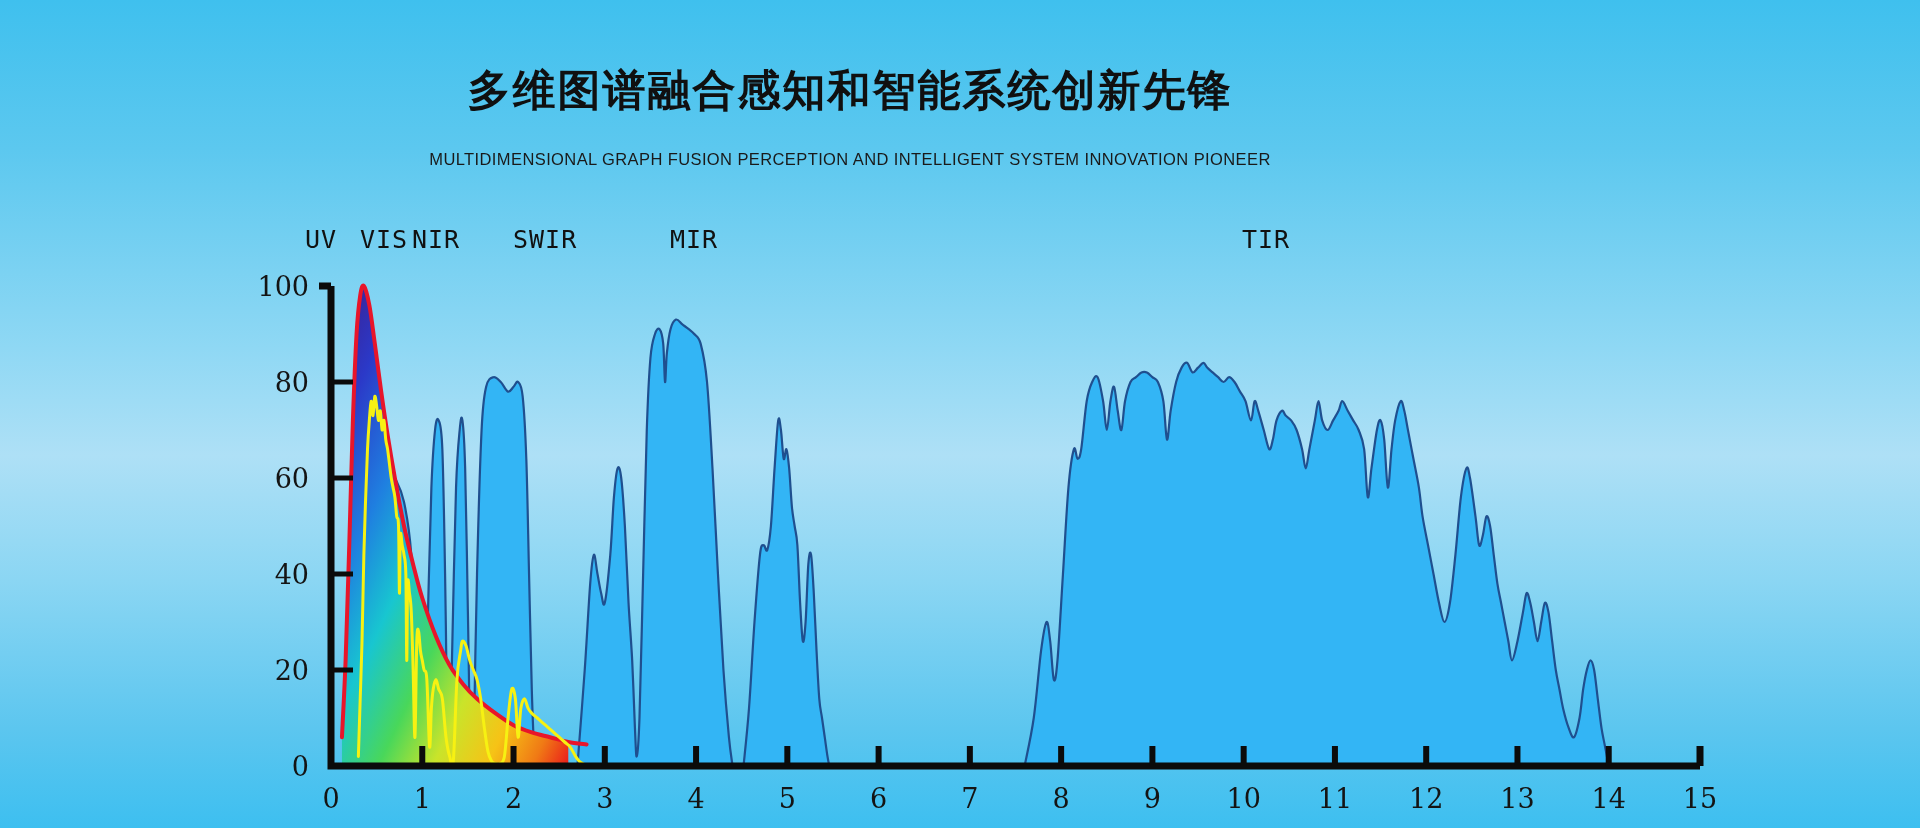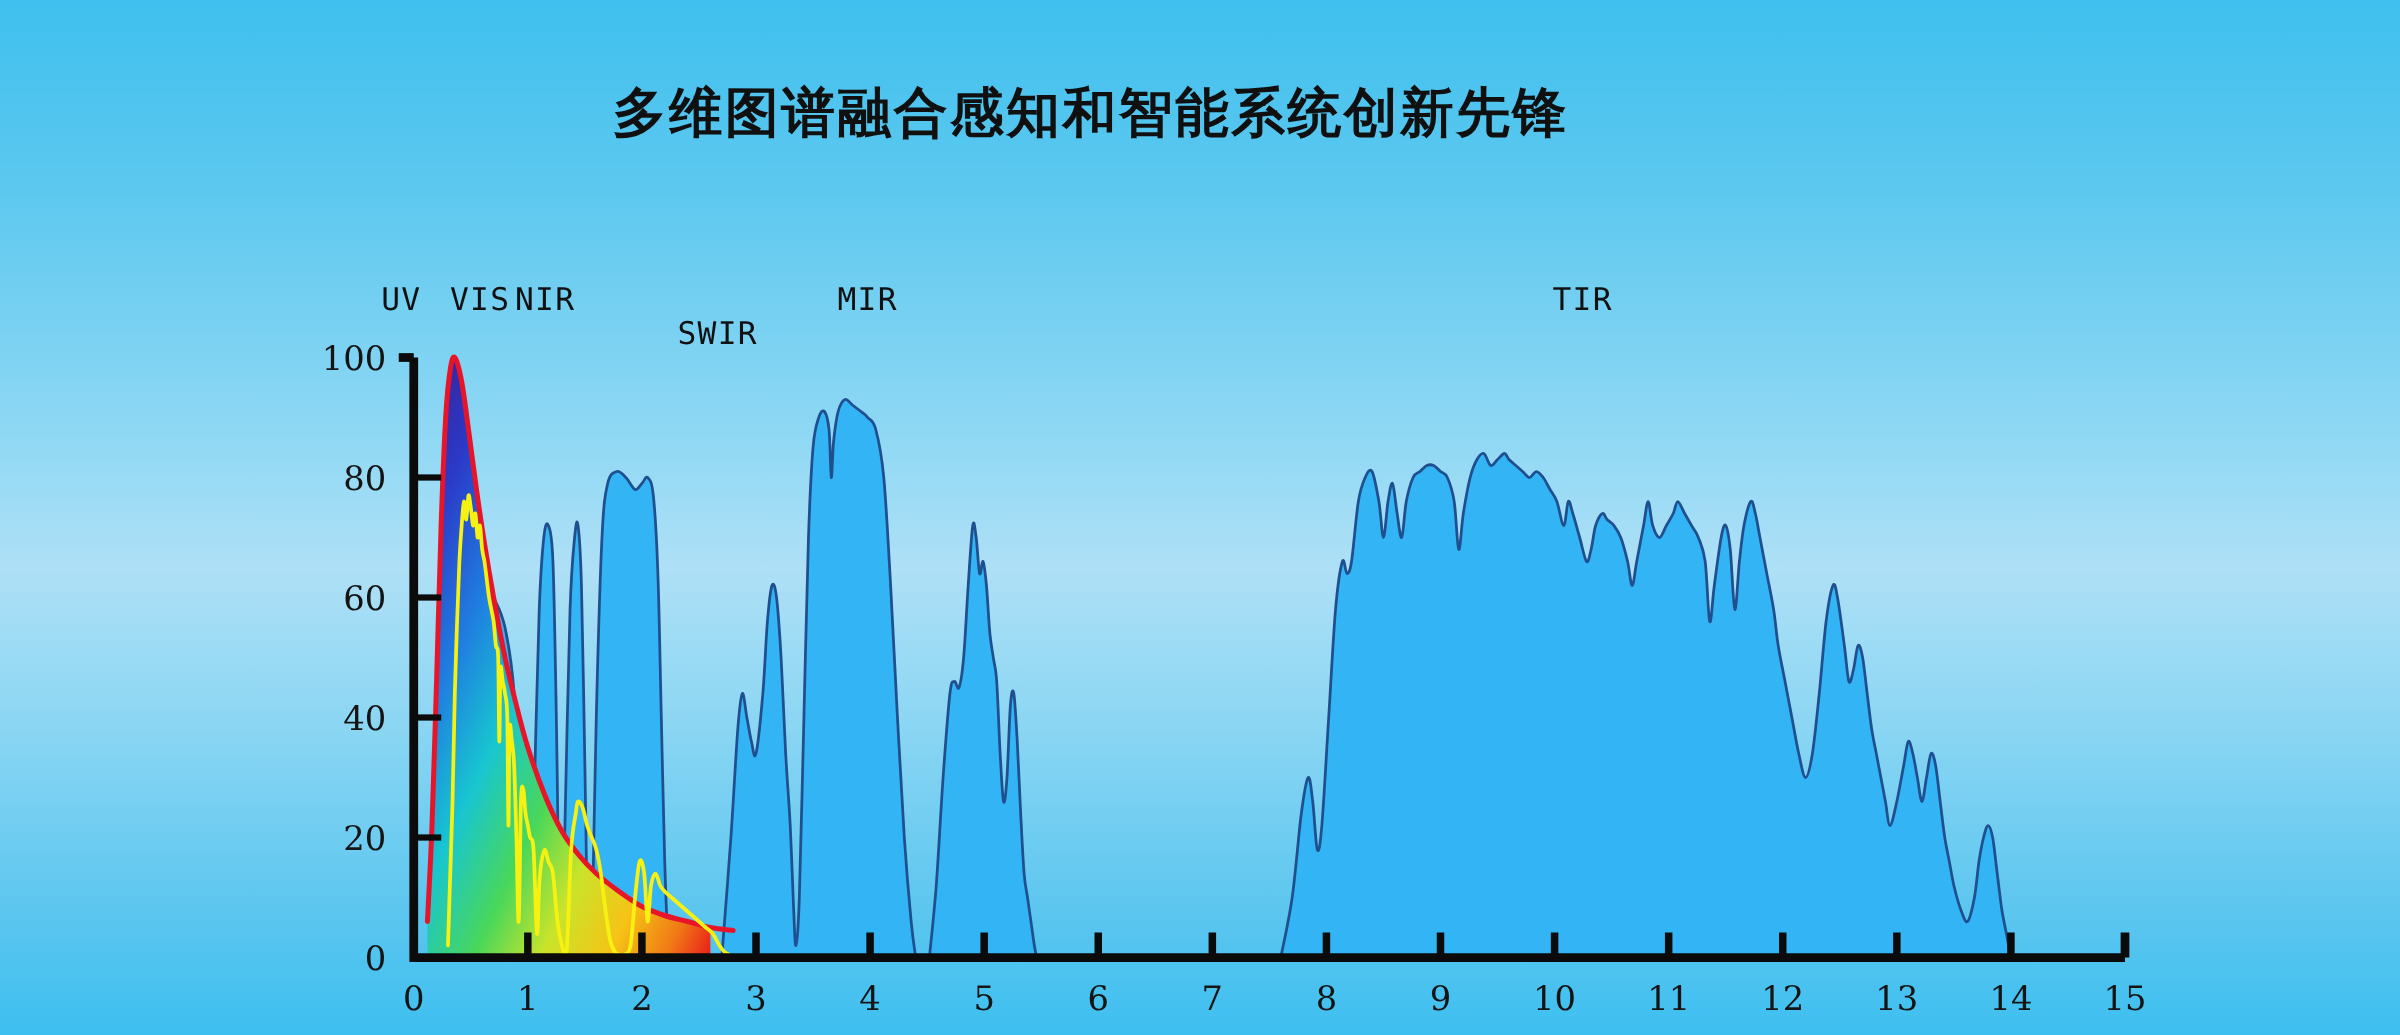--- a/index.html
+++ b/index.html
@@ -1,21 +1,21 @@
 <!DOCTYPE html>
 <html><head>
 <meta charset="utf-8">
 <style>
   html,body{margin:0;padding:0;}
   body{
     width:1920px;height:828px;overflow:hidden;
     font-family:"Liberation Sans", sans-serif;
     background:linear-gradient(180deg,#3fc0ee 0%,#5cc8ef 18%,#8fd8f4 42%,#aee0f6 55%,#8bd6f3 70%,#5cc6ef 88%,#3dbff0 100%);
   }
-  .stage{position:relative;width:1700px;height:828px;padding-left:45px;}
+  .stage{position:relative;width:1700px;height:828px;}
 
   .title{
     position:absolute;left:0;right:0;top:62px;text-align:center;
     font-family:"DejaVu Sans","Liberation Sans",sans-serif;
     font-size:43px;font-weight:bold;color:#101010;letter-spacing:2px;
     white-space:nowrap;
   }
   .subtitle{
     position:absolute;left:0;right:0;top:150px;text-align:center;
     font-family:"Liberation Sans",sans-serif;
@@ -35,26 +35,27 @@
     font-family:"DejaVu Serif","Liberation Serif",serif;
     font-size:27px;fill:#141414;
   }
 </style>
 </head>
 <body>
 
 <div class="stage">
 
   <div class="title">多维图谱融合感知和智能系统创新先锋</div>
+  <div class="subtitle">MULTIDIMENSIONAL GRAPH FUSION PERCEPTION AND INTELLIGENT SYSTEM INNOVATION PIONEER</div>
 
   <div id="band-labels">
       <div class="band-label" style="left: 305px;">UV</div>
       <div class="band-label" style="left: 360px;">VIS</div>
       <div class="band-label" style="left: 412px;">NIR</div>
-      <div class="band-label" style="left: 542px; margin-top: 27px;">SWIR</div>
+      <div class="band-label" style="left: 513px;">SWIR</div>
       <div class="band-label" style="left: 670px;">MIR</div>
       <div class="band-label" style="left: 1242px;">TIR</div>
     </div>
 
   <svg class="plot" viewBox="0 0 1920 828">
     <defs>
       <linearGradient id="rainbowPeak" x1="0" y1="0" x2="1" y2="1">
         <stop offset="0%" stop-color="#3b1f8f"></stop>
         <stop offset="14%" stop-color="#2b39c8"></stop>
         <stop offset="30%" stop-color="#1f7fe0"></stop>

